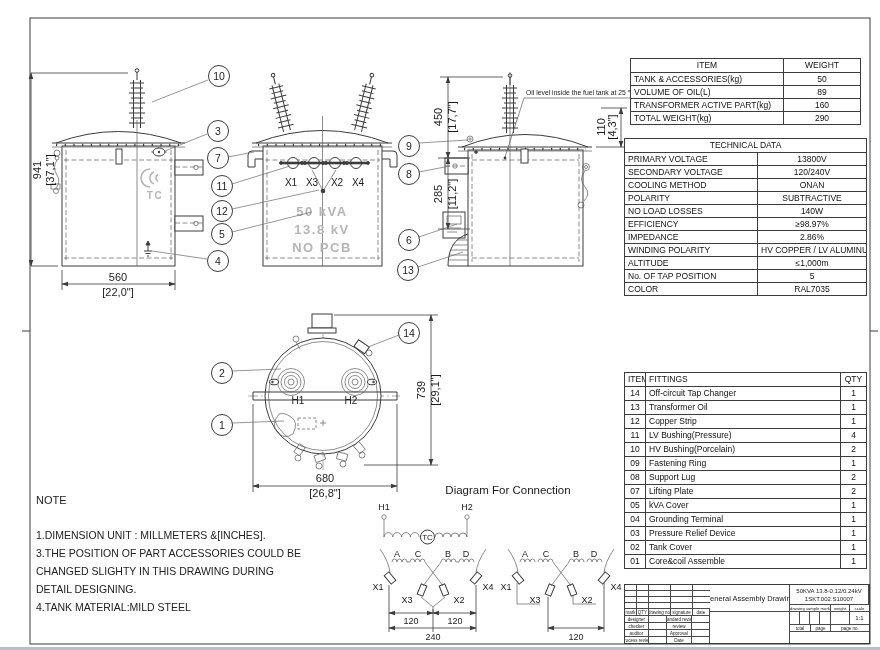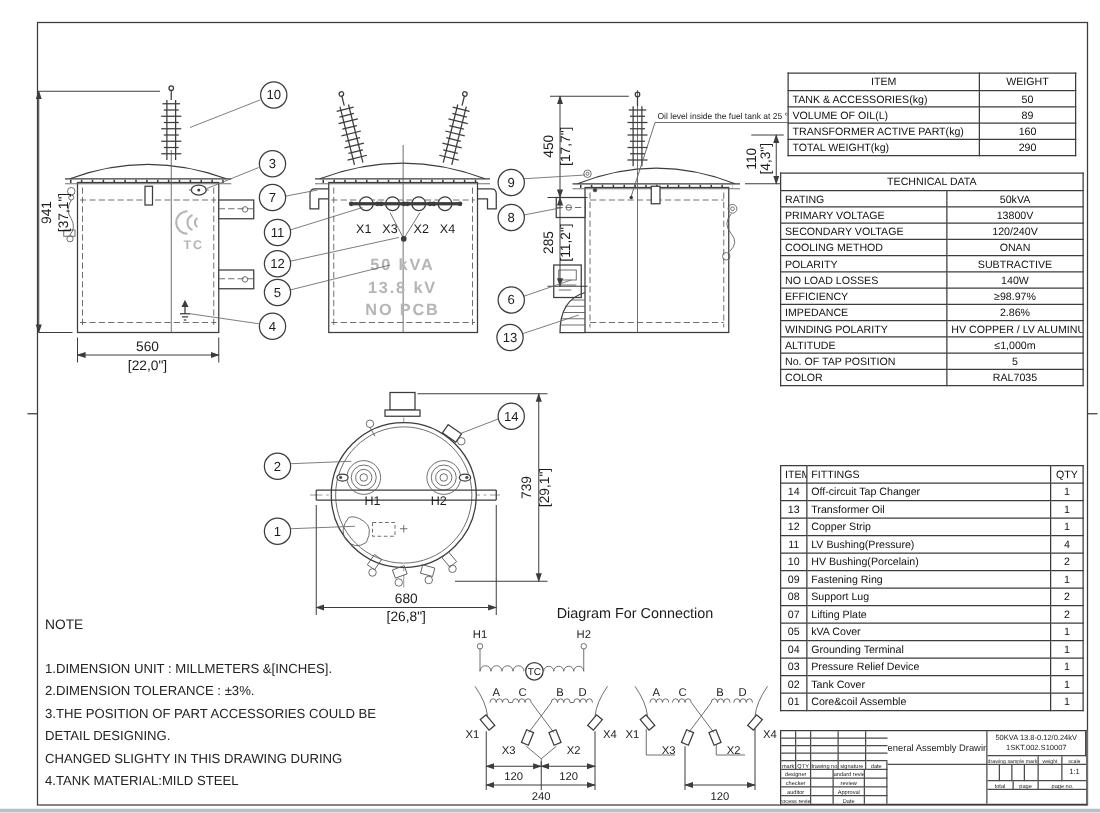--- a/index.html
+++ b/index.html
@@ -542,24 +542,20 @@
 <table class="tbl" style="left:624px;top:138px;width:242px;">
   <colgroup>
         <col style="width:133px">
         <col style="width:109px">
       </colgroup>
   <tbody>
         <tr>
           <td colspan="2" class="c" style="height:13px">TECHNICAL DATA</td>
         </tr>
   <tr>
-          <td style="height:12px">RATING</td>
-          <td class="c">50kVA</td>
-        </tr>
-  <tr>
           <td style="height:12px">PRIMARY VOLTAGE</td>
           <td class="c">13800V</td>
         </tr>
   <tr>
           <td style="height:12px">SECONDARY VOLTAGE</td>
           <td class="c">120/240V</td>
         </tr>
   <tr>
           <td style="height:12px">COOLING METHOD</td>
           <td class="c">ONAN</td>
@@ -675,24 +671,23 @@
           <td class="c" style="height:13px">01</td>
           <td>Core&amp;coil Assemble</td>
           <td class="c">1</td>
         </tr>
 </tbody>
     </table>
 
 <div class="noteblk">
   <div class="t">NOTE</div>
   <div class="l">1.DIMENSION UNIT : MILLMETERS &amp;[INCHES].</div>
-  <div class="l">2.DIMENSION TOLERANCE : ±3%.</div>
   <div class="l">3.THE POSITION OF PART ACCESSORIES COULD BE</div>
+  <div class="l">CHANGED SLIGHTY IN THIS DRAWING DURING</div>
   <div class="l">DETAIL DESIGNING.</div>
-  <div class="l">CHANGED SLIGHTY IN THIS DRAWING DURING</div>
   <div class="l">4.TANK MATERIAL:MILD STEEL</div>
 </div>
 
 <div class="tblock">
 
   <div class="revgrid">
     <i></i>
         <i></i>
         <i></i>
         <i></i>

